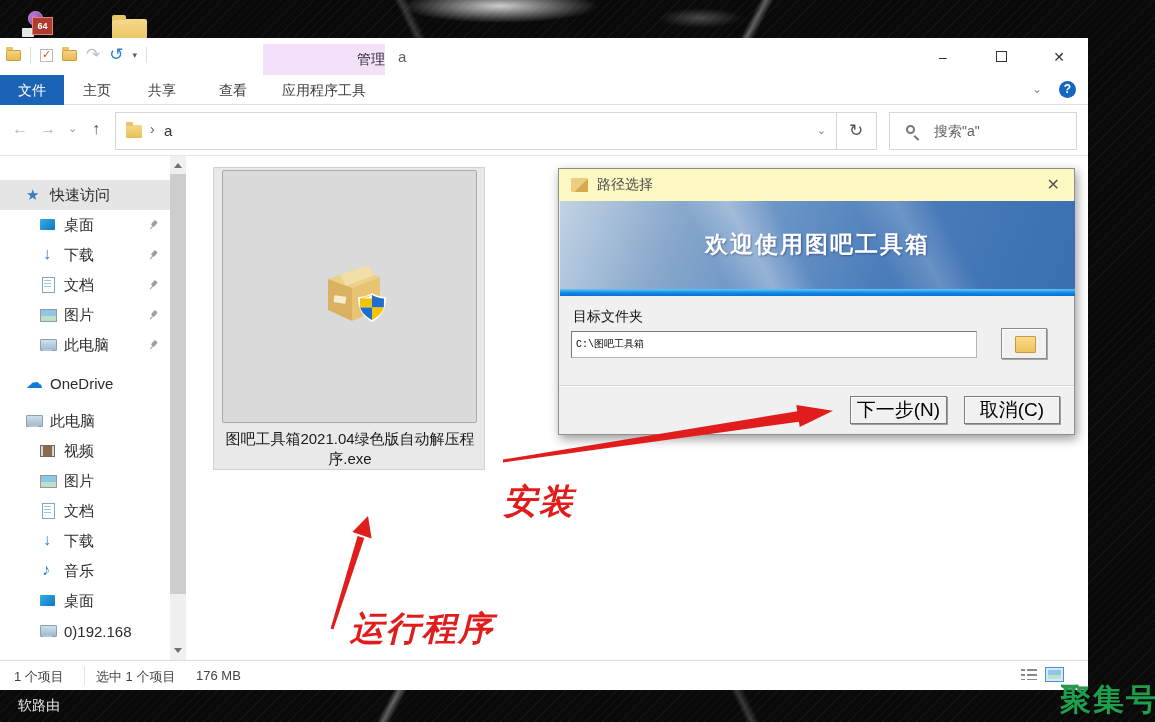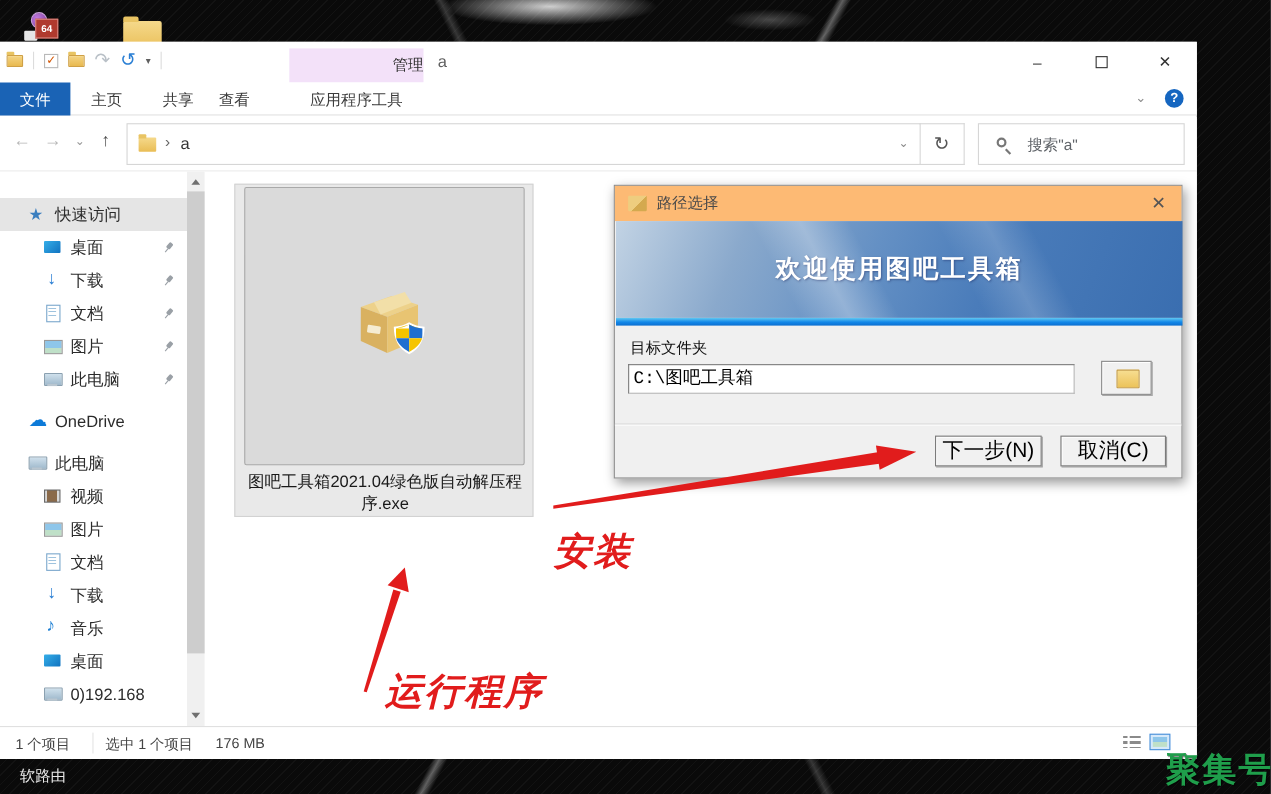--- a/index.html
+++ b/index.html
@@ -53,21 +53,21 @@
     color:#333; font-size:14px; }
   .cap-max-box { width:11px; height:11px; border:1px solid #333; }
 
   
   .tabs { position:absolute; left:0; top:37px; width:100%; height:30px; background:#fff;
     border-bottom:1px solid #e1e1e1; }
   .tab { position:absolute; top:0; height:30px; font-size:14px; color:#3c3c3c; text-align:center; line-height:30px; }
   .tab-file { left:0; width:64px; background:#1a63b5; color:#fff; }
   .tab-home { left:72px; width:50px; }
   .tab-share { left:137px; width:50px; }
-  .tab-view { left:188px; width:50px;text-align:center; }
+  .tab-view { left:208px; width:50px;text-align:center; }
   .tab-apptools { left:263px; width:122px; }
   .ribbon-chevron { position:absolute; right:46px; top:44px; color:#8a8a8a; font-size:12px; }
   .help-btn { position:absolute; right:12px; top:43px; width:17px; height:17px; border-radius:50%;
     background:#1566c0; color:#fff; font-size:12px; font-weight:bold; text-align:center; line-height:17px; }
 
   
   .navbar { position:absolute; left:0; top:68px; width:100%; height:50px; background:#fff;
     border-bottom:1px solid #e6e6e6; }
   .nav-glyph { position:absolute; top:14px; font-size:16px; }
   .addrbox { position:absolute; left:115px; top:6px; width:722px; height:38px; border:1px solid #d6d6d6;
@@ -153,38 +153,38 @@
     background:repeating-linear-gradient(180deg,#8a8a8a 0 2px,transparent 2px 5px); }
   .v-list::after { content:""; position:absolute; left:6px; top:2px; width:10px; height:11px;
     background:repeating-linear-gradient(180deg,#8a8a8a 0 2px,transparent 2px 5px); }
   .v-thumb { width:19px; height:15px; border:1px solid #4a90d9; background:#d6e9fa; position:relative; }
   .v-thumb::before { content:""; position:absolute; left:2px; top:2px; right:2px; bottom:2px;
     background:linear-gradient(180deg,#8ec6ea 0 55%,#bfe0c8 55% 100%); }
 
   
   .dialog { position:absolute; left:558px; top:168px; width:517px; height:267px; background:#f0f0f0;
     border:1px solid #8f8f8f; box-shadow:2px 4px 10px rgba(0,0,0,.4); }
-  .dlg-titlebar { position:absolute; left:0; top:0; width:100%; height:32px; background:#fdba74; }
+  .dlg-titlebar { position:absolute; left:0; top:0; width:100%; height:32px; background:#fef9c3; }
   .dlg-icon { position:absolute; left:12px; top:9px; width:17px; height:14px;
     background:linear-gradient(135deg,#eecd7f 0 55%,#d4a94f 55%); border-radius:1px; }
   .dlg-title { position:absolute; left:38px; top:7px; font-size:14px; color:#4a4a4a; }
   .dlg-close { position:absolute; right:14px; top:6px; color:#555; font-size:16px; }
   .dlg-banner { position:absolute; left:1px; top:32px; width:515px; height:88px;
     background:linear-gradient(112deg,#c2d3e4 0%,#8aa9cc 22%,#6490c4 45%,#4a7cba 65%,#3a6eb0 100%); overflow:hidden; }
   .dlg-banner::after { content:""; position:absolute; inset:0;
     background:linear-gradient(62deg, transparent 30%, rgba(255,255,255,.30) 38%, transparent 46%,
       transparent 60%, rgba(255,255,255,.18) 68%, transparent 75%); }
   .dlg-heading { position:absolute; left:0; top:28px; width:100%; text-align:center; color:#fff;
     font-size:23px; font-weight:bold; letter-spacing:2px; text-shadow:1px 1px 2px rgba(0,0,60,.35); z-index:2; }
   .dlg-strip { position:absolute; left:1px; top:120px; width:515px; height:7px;
     background:linear-gradient(180deg,#62c9f2,#1287e8 55%,#0c6fd0); }
   .dlg-label { position:absolute; left:14px; top:139px; font-size:14px; color:#111; }
   .dlg-input { position:absolute; left:12px; top:162px; width:406px; height:27px; background:#fff;
     border:1px solid #7a7a7a; border-right-color:#b5b5b5; border-bottom-color:#b5b5b5;
-    font-family:"Liberation Mono","DejaVu Sans Mono",monospace; font-size:16px; color:#000;
+    font-family:"Liberation Mono","DejaVu Sans Mono",monospace; font-size:10px; color:#000;
     line-height:25px; padding-left:4px; white-space:nowrap; overflow:hidden; }
   .dlg-browse { position:absolute; left:442px; top:159px; width:46px; height:31px; background:#f1f1f1;
     border:1px solid #8a8a8a; box-shadow:inset 1px 1px 0 #fff, 1px 1px 0 #a8a8a8; }
   .dlg-browse::before { content:""; position:absolute; left:13px; top:7px; width:19px; height:15px;
     background:linear-gradient(180deg,#f7dd90,#ecc35a); border:1px solid #c79b3b; border-radius:1px; }
   .dlg-sep { position:absolute; left:0; top:216px; width:100%; height:2px;
     border-top:1px solid #d5d5d5; border-bottom:1px solid #fdfdfd; }
   .btn-classic { position:absolute; height:28px; background:#f1f1f1; border:1px solid #7b7b7b;
     box-shadow:inset 1px 1px 0 #fff, 1px 1px 0 #9e9e9e; font-size:19px; color:#000; text-align:center;
     line-height:26px; font-family:"Liberation Sans","DejaVu Sans",sans-serif; }

